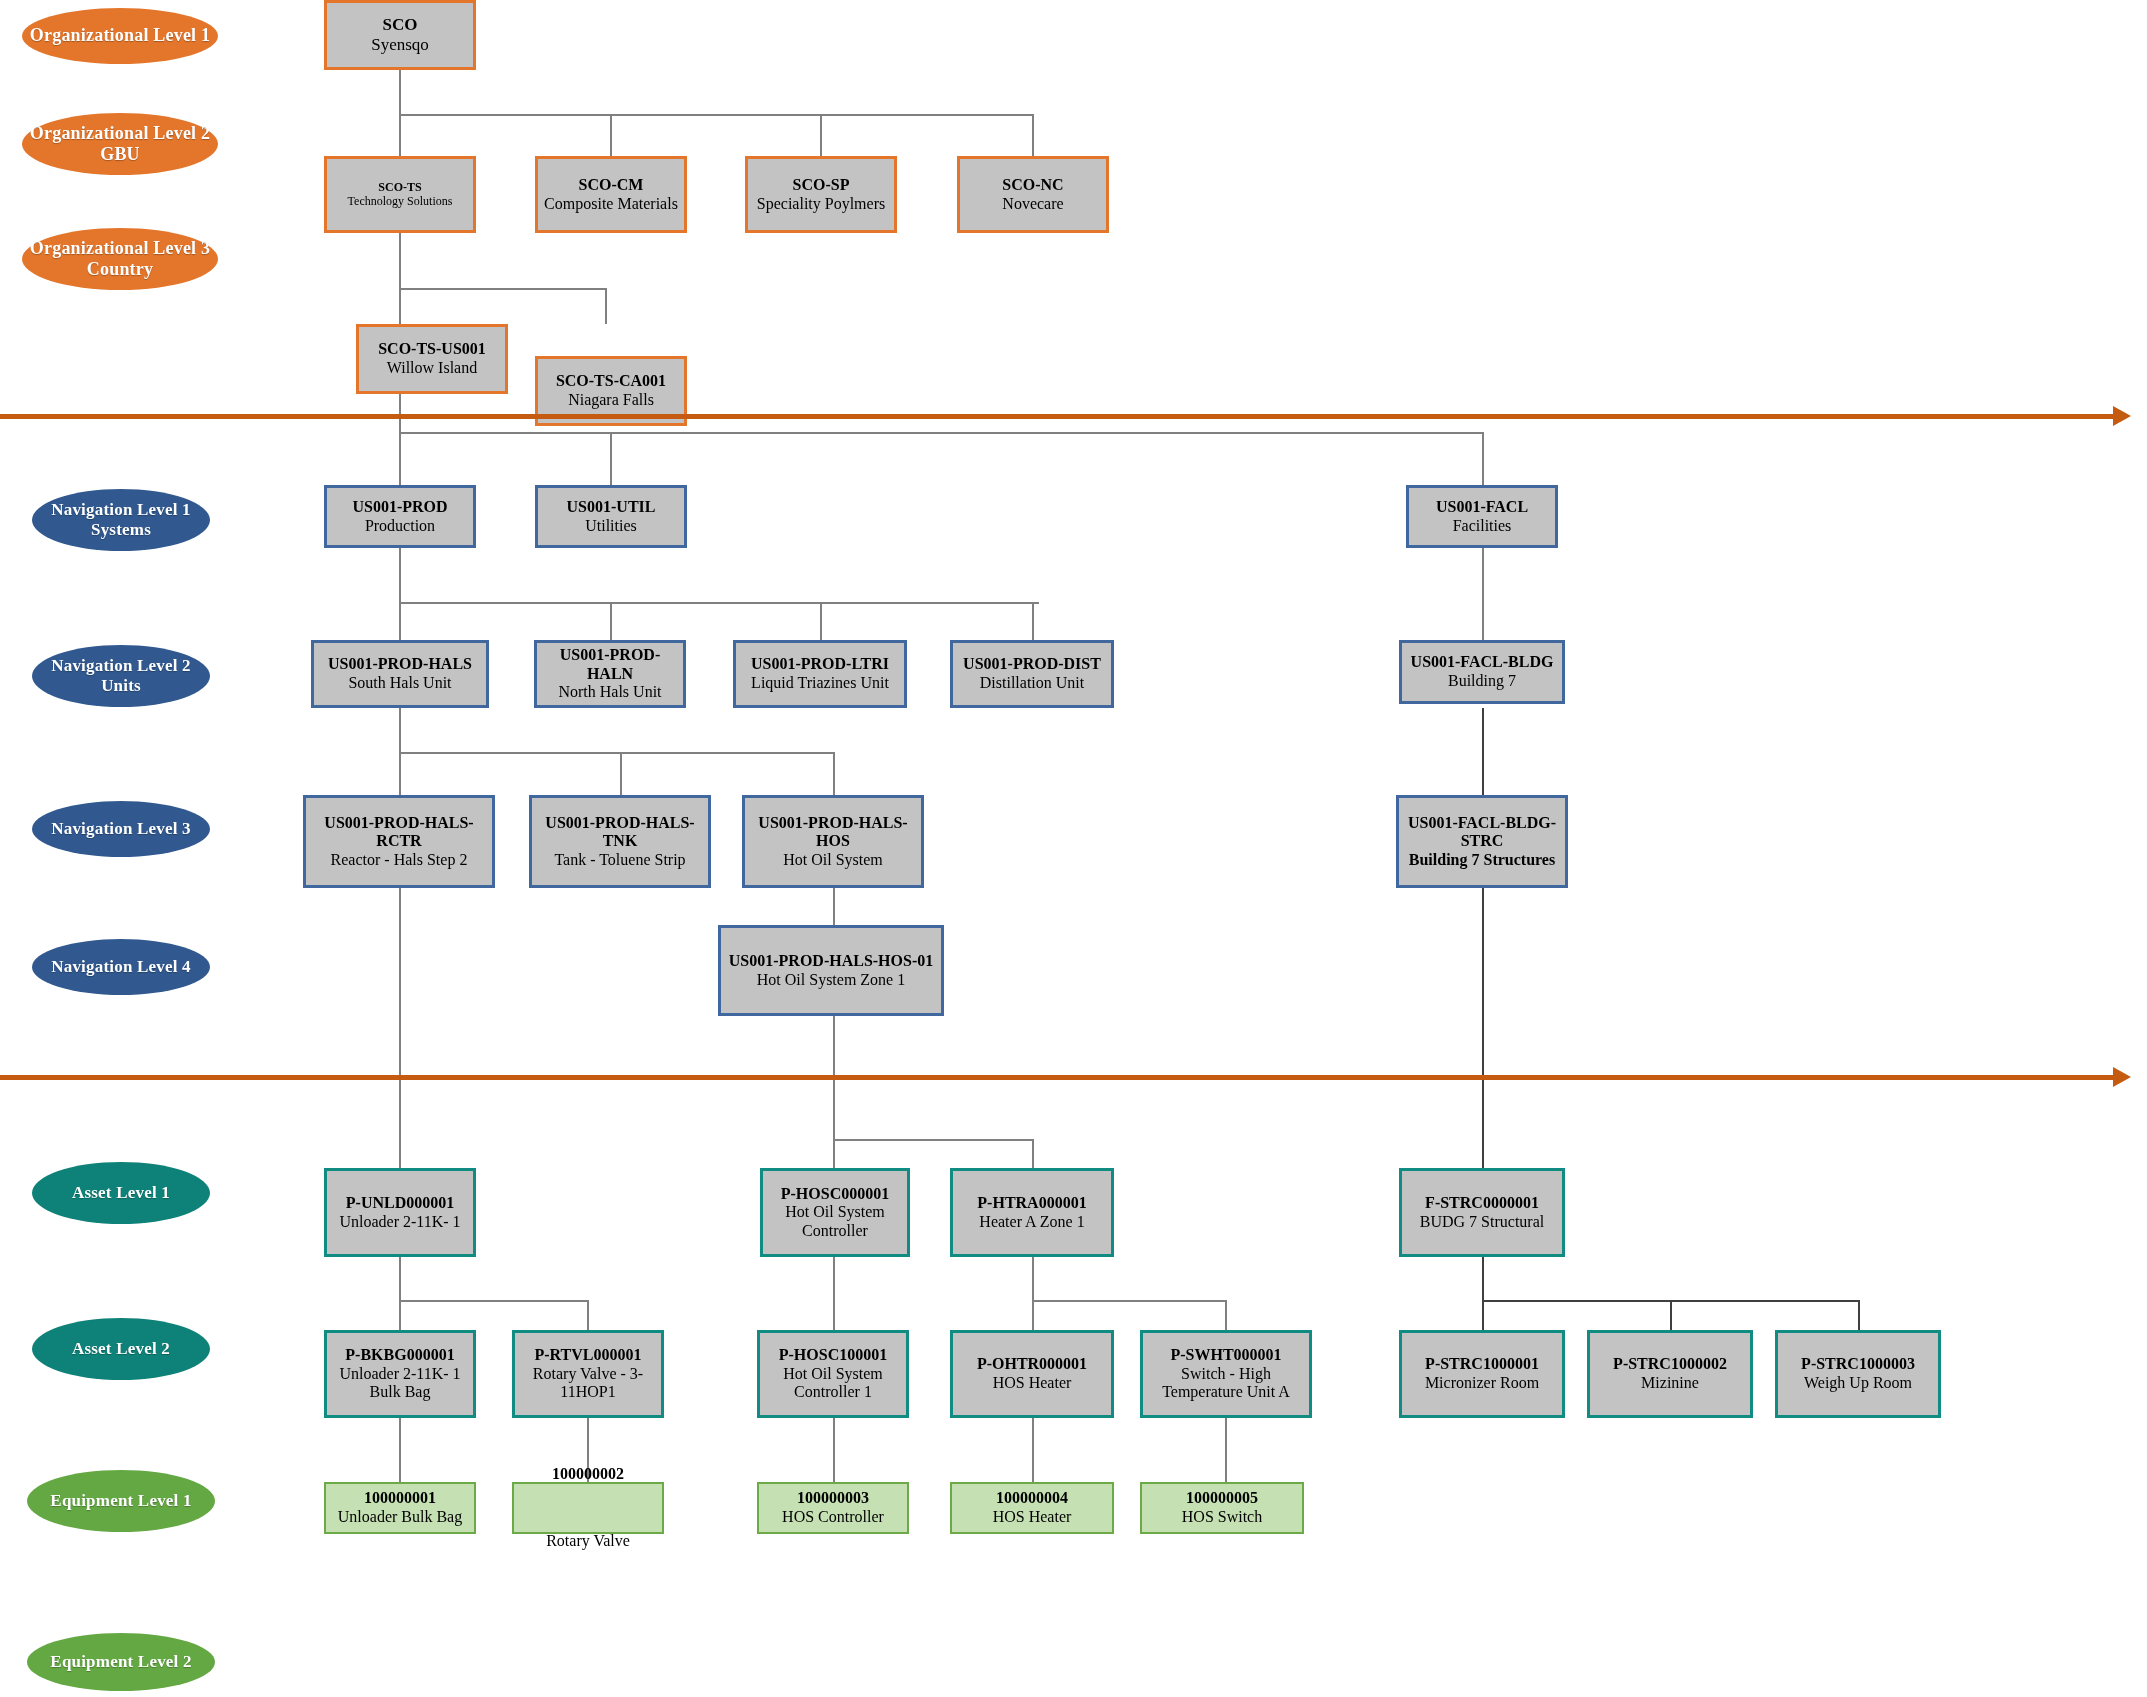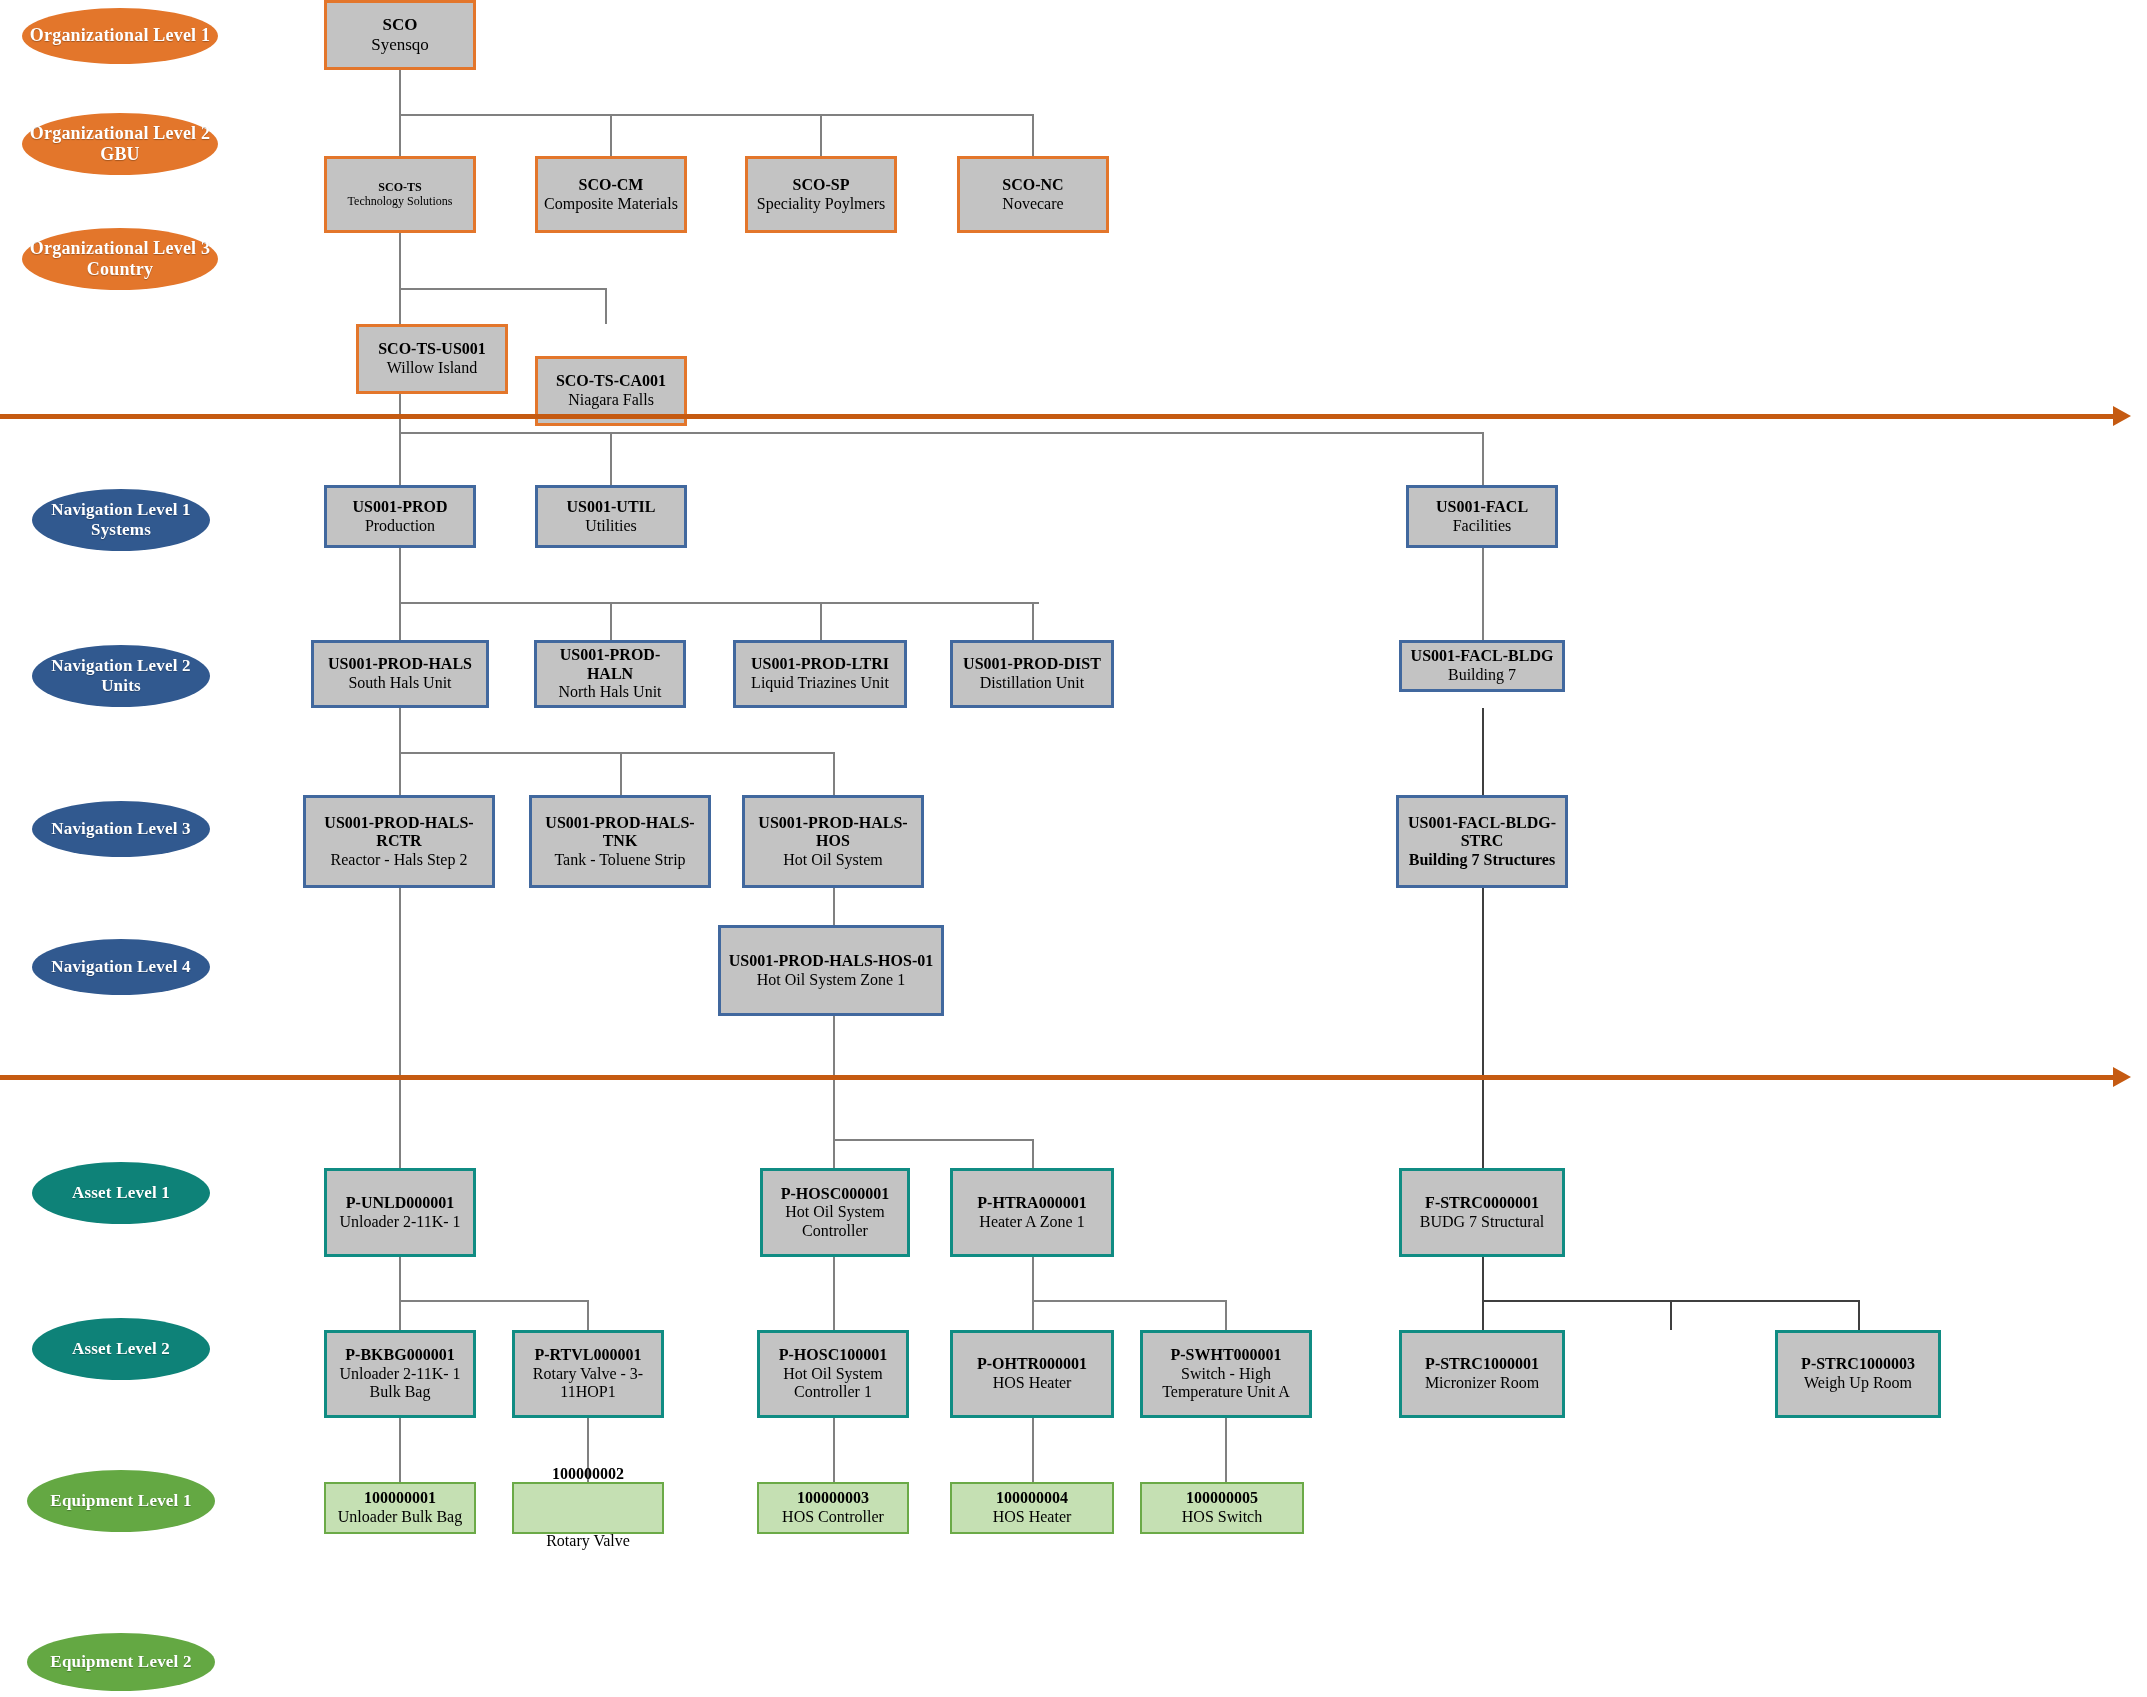--- a/index.html
+++ b/index.html
@@ -267,21 +267,21 @@
     <span class="desc">North Hals Unit</span>
   </div>
   <div class="node nav" style="left:733px; top:640px; width:174px; height:68px; font-size:16px;">
     <span class="code">US001-PROD-LTRI</span>
     <span class="desc">Liquid Triazines Unit</span>
   </div>
   <div class="node nav" style="left:950px; top:640px; width:164px; height:68px; font-size:16px;">
     <span class="code">US001-PROD-DIST</span>
     <span class="desc">Distillation Unit</span>
   </div>
-  <div class="node nav" style="left:1399px; top:640px; width:166px; height:52px; font-size:16px;">
+  <div class="node nav" style="left:1399px; top:640px; width:166px; height:64px; font-size:16px;">
     <span class="code">US001-FACL-BLDG</span>
     <span class="desc">Building 7</span>
   </div>
 
   <div class="node nav" style="left:303px; top:795px; width:192px; height:93px; font-size:16px;">
     <span class="code">US001-PROD-HALS-RCTR</span>
     <span class="desc">Reactor - Hals Step 2</span>
   </div>
   <div class="node nav" style="left:529px; top:795px; width:182px; height:93px; font-size:16px;">
     <span class="code">US001-PROD-HALS-TNK</span>
@@ -335,20 +335,24 @@
     <span class="desc">HOS Heater</span>
   </div>
   <div class="node ast" style="left:1140px; top:1330px; width:172px; height:88px; font-size:16px;">
     <span class="code">P-SWHT000001</span>
     <span class="desc">Switch - High Temperature Unit A</span>
   </div>
   <div class="node ast" style="left:1399px; top:1330px; width:166px; height:88px; font-size:16px;">
     <span class="code">P-STRC1000001</span>
     <span class="desc">Micronizer Room</span>
   </div>
+  <div class="node ast" style="left:1587px; top:1330px; width:166px; height:88px; font-size:16px;">
+    <span class="code">P-STRC1000002</span>
+    <span class="desc">Mizinine</span>
+  </div>
   <div class="node ast" style="left:1775px; top:1330px; width:166px; height:88px; font-size:16px;">
     <span class="code">P-STRC1000003</span>
     <span class="desc">Weigh Up Room</span>
   </div>
 
   <div class="node eqp" style="left:324px; top:1482px; width:152px; height:52px; font-size:16px;">
     <span class="code">100000001</span>
     <span class="desc">Unloader Bulk Bag</span>
   </div>
   <div class="node eqp" style="left:512px; top:1482px; width:152px; height:52px; font-size:16px;gap:48px;">

